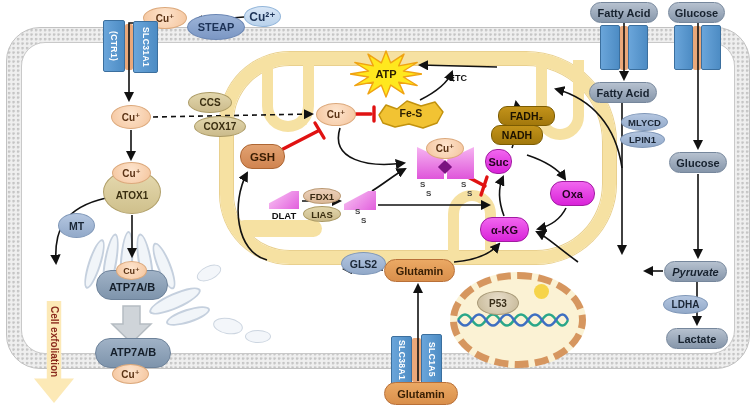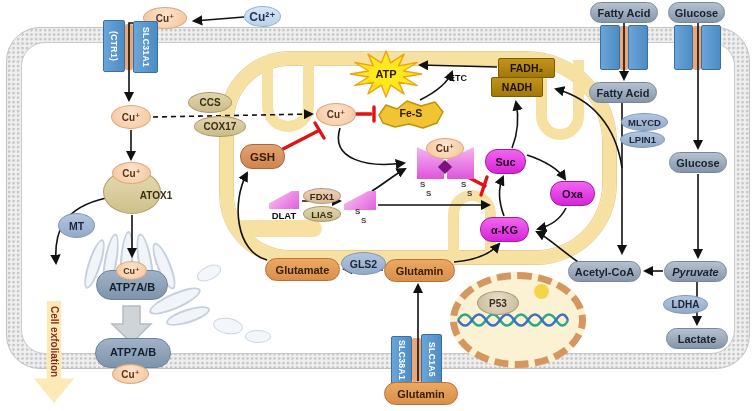--- a/index.html
+++ b/index.html
@@ -15,21 +15,21 @@
   .node{display:flex;align-items:center;justify-content:center;text-align:center;
         font-weight:bold;color:#222;}
   .pill{border-radius:12px;}
   .oval{border-radius:50%;}
   .gray{background:linear-gradient(180deg,#b6c1cf,#8696aa);border:1px solid #76879c;color:#17222f;font-size:11px;}
   .bluoval{background:linear-gradient(180deg,#b4c6e0,#92a9c9);border:1px solid #7f97b8;color:#1a2636;font-size:9.5px;}
   .copper{background:radial-gradient(circle at 50% 35%,#fde4cd,#f4c49c);border:1px solid #dca97c;color:#5a3214;font-size:10px;}
   .tan{background:linear-gradient(180deg,#e2d6ac,#cbbb8c);border:1px solid #ab9a64;color:#3a2e10;font-size:10px;}
   .orange{background:linear-gradient(180deg,#eba964,#d98f4b;);background:linear-gradient(180deg,#eba964,#d98f4b);border:1px solid #b97038;color:#381f04;font-size:11px;}
   .magenta{background:linear-gradient(180deg,#f166ef,#d923d9);border:1px solid #a21ba2;color:#23031f;font-size:11px;}
-  .gold{background:linear-gradient(180deg,#c3931a,#a2780c);border:1px solid #7c5c02;color:#1c1200;font-size:10.5px;border-radius:2px;}
+  .gold{background:linear-gradient(180deg,#c3931a,#a2780c);border:1px solid #7c5c02;color:#1c1200;font-size:10.5px;border-radius:9px;margin-top:48px;}
   .transporter{background:linear-gradient(90deg,#6aa5da,#4d8cc4);border:1px solid #3b6f9e;border-radius:2px;
         display:flex;align-items:center;justify-content:center;}
   .vlabel{writing-mode:vertical-rl;text-orientation:mixed;color:#fff;font-weight:bold;font-size:8.5px;letter-spacing:.4px;}
   .channel{background:#eaa87a;border-radius:2px;}
   .wedge{clip-path:polygon(0 100%,0 68%,76% 0,100% 0,100% 100%);
          background:linear-gradient(135deg,#f9c8f4,#e25fdd);filter:drop-shadow(0 0 1px #a82ba4);}
   .aggL{clip-path:polygon(0 0,100% 40%,100% 100%,0 100%);background:linear-gradient(180deg,#f6b4f1,#df55da);filter:drop-shadow(0 0 1px #a82ba4);}
   .aggR{clip-path:polygon(0 40%,100% 0,100% 100%,0 100%);background:linear-gradient(180deg,#f6b4f1,#df55da);filter:drop-shadow(0 0 1px #a82ba4);}
   .slabel{position:absolute;font-size:8px;font-weight:bold;color:#444;}
   .mito-ring{border:13px solid #f6e1a2;border-radius:70px 90px 80px 70px;
@@ -127,47 +127,47 @@
         <path d="M315,123 L324,138"></path>
       <path d="M356,114 L371,114"></path>
         <path d="M374,107 L374,121"></path>
       <path d="M464,175 L485,186"></path>
         <path d="M487,177 L481,195"></path>
     </g>
     <polygon points="123,306 140,306 140,324 151,324 131.5,343 112,324 123,324" fill="#cfd4d9" stroke="#b5bcc2" stroke-width="1.5"></polygon>
   </svg>
 
   <div class="abs node oval copper" style="left:143px;top:7px;width:44px;height:22px;">Cu⁺</div>
+  <div class="abs node oval" style="left:187px;top:14px;width:58px;height:26px;background:linear-gradient(180deg,#9db4d8,#7b97c4);border:1px solid #6a86b4;color:#1d3357;font-size:11px;">STEAP</div>
   <div class="abs node oval" style="left:244px;top:6px;width:37px;height:21px;background:linear-gradient(180deg,#d8e6f6,#b9d2ec);border:1px solid #93b6da;color:#1d3357;font-size:12px;">Cu²⁺</div>
   <div class="abs transporter" style="left:103px;top:20px;width:22px;height:52px;">
     <span class="vlabel">(CTR1)</span>
   </div>
   <div class="abs transporter" style="left:133px;top:21px;width:25px;height:52px;">
     <span class="vlabel">SLC31A1</span>
   </div>
 
   <div class="abs node pill gray" style="left:590px;top:2px;width:68px;height:21px;">Fatty Acid</div>
   <div class="abs node pill gray" style="left:668px;top:2px;width:57px;height:21px;">Glucose</div>
   <div class="abs transporter" style="left:600px;top:25px;width:20px;height:45px;"></div>
   <div class="abs transporter" style="left:628px;top:25px;width:20px;height:45px;"></div>
   <div class="abs transporter" style="left:674px;top:25px;width:19px;height:45px;"></div>
   <div class="abs transporter" style="left:701px;top:25px;width:20px;height:45px;"></div>
   <div class="abs node pill gray" style="left:589px;top:82px;width:68px;height:21px;">Fatty Acid</div>
   <div class="abs node oval bluoval" style="left:621px;top:113px;width:47px;height:18px;">MLYCD</div>
   <div class="abs node oval bluoval" style="left:620px;top:131px;width:45px;height:17px;">LPIN1</div>
   <div class="abs node pill gray" style="left:669px;top:152px;width:58px;height:21px;">Glucose</div>
-  <div class="abs node pill gray" style="left:568px;top:261px;width:73px;height:21px;">Acetyl-CoA</div>
   <div class="abs node pill gray" style="left:664px;top:261px;width:63px;height:21px;font-style:italic;">Pyruvate</div>
   <div class="abs node oval bluoval" style="left:663px;top:295px;width:45px;height:19px;font-size:10px;">LDHA</div>
   <div class="abs node pill gray" style="left:666px;top:328px;width:62px;height:21px;">Lactate</div>
 
   <div class="abs node oval copper" style="left:111px;top:105px;width:40px;height:24px;">Cu⁺</div>
   <div class="abs" style="left:103px;top:170px;width:58px;height:44px;border-radius:50%;background:linear-gradient(180deg,#e6dab0,#cfc08c);border:1px solid #b1a06a;"></div>
   <div class="abs node oval copper" style="left:112px;top:162px;width:39px;height:22px;">Cu⁺</div>
-  <div class="lbl" style="left:103px;top:188px;width:58px;height:14px;font-size:10px;color:#3a2e10;margin-left:24px;">ATOX1</div>
+  <div class="lbl" style="left:103px;top:188px;width:58px;height:14px;font-size:10px;color:#3a2e10;">ATOX1</div>
   <div class="abs node oval bluoval" style="left:58px;top:213px;width:37px;height:25px;font-size:10.5px;">MT</div>
   <div class="abs exfo" style="left:34px;top:301px;width:40px;height:102px;filter:drop-shadow(0 0 1px #daa238);">
     <div class="exfo-txt" style="position:absolute;left:15px;top:5px;">Cell exfoliation</div>
   </div>
 
   <div class="abs peanut" style="left:96px;top:270px;width:72px;height:30px;"></div>
   <div class="abs node oval copper" style="left:116px;top:261px;width:31px;height:19px;font-size:9px;">Cu⁺</div>
   <div class="lbl" style="left:96px;top:280px;width:72px;height:14px;font-size:11px;color:#16202c;">ATP7A/B</div>
 
   <div class="abs peanut" style="left:95px;top:338px;width:76px;height:30px;"></div>
@@ -203,25 +203,24 @@
 
   <div class="abs aggL" style="left:417px;top:147px;width:27px;height:32px;"></div>
   <div class="abs aggR" style="left:447px;top:147px;width:27px;height:32px;"></div>
   <div class="abs" style="left:440px;top:162px;width:10px;height:10px;background:#7a1280;transform:rotate(45deg);"></div>
   <div class="abs node oval copper" style="left:426px;top:138px;width:38px;height:21px;">Cu⁺</div>
   <div class="slabel" style="left:420px;top:180px;">S</div>
   <div class="slabel" style="left:426px;top:189px;">S</div>
   <div class="slabel" style="left:461px;top:180px;">S</div>
   <div class="slabel" style="left:467px;top:189px;">S</div>
 
-  <div class="abs node pill magenta" style="left:485px;top:149px;width:41px;height:25px;">Suc</div>
+  <div class="abs node pill magenta" style="left:485px;top:149px;width:27px;height:25px;">Suc</div>
   <div class="abs node pill magenta" style="left:550px;top:181px;width:45px;height:25px;">Oxa</div>
   <div class="abs node pill magenta" style="left:480px;top:217px;width:49px;height:25px;">α-KG</div>
 
-  <div class="abs node pill orange" style="left:265px;top:258px;width:75px;height:23px;">Glutamate</div>
   <div class="abs node oval bluoval" style="left:341px;top:252px;width:45px;height:23px;font-size:10.5px;">GLS2</div>
   <div class="abs node pill orange" style="left:384px;top:259px;width:71px;height:23px;">Glutamin</div>
   <div class="abs transporter" style="left:391px;top:336px;width:21px;height:49px;">
     <span class="vlabel">SLC38A1</span>
   </div>
   <div class="abs transporter" style="left:421px;top:334px;width:21px;height:50px;">
     <span class="vlabel">SLC1A5</span>
   </div>
   <div class="abs node pill orange" style="left:384px;top:382px;width:74px;height:23px;">Glutamin</div>
 

